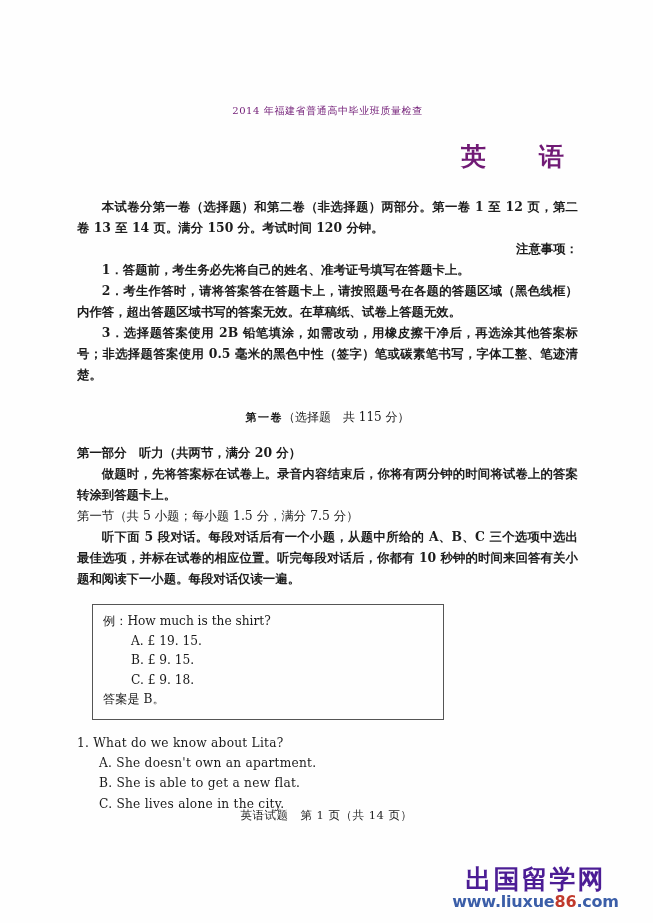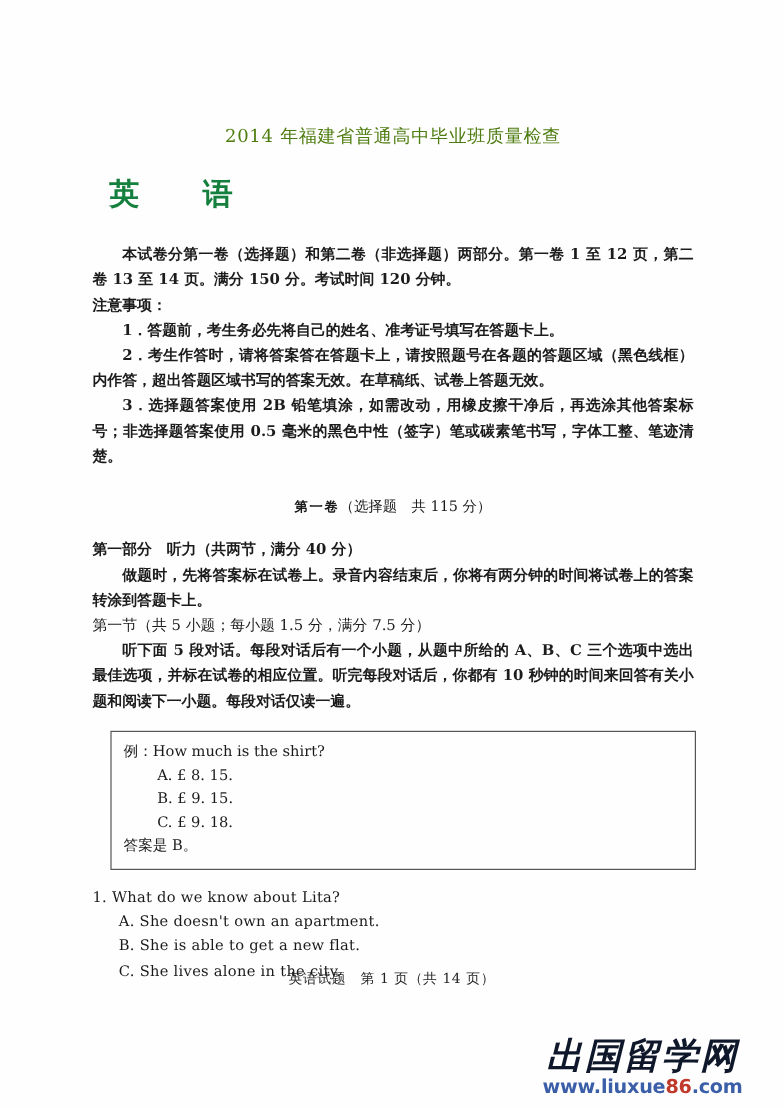--- a/index.html
+++ b/index.html
@@ -30,53 +30,54 @@
   .content {
     position: absolute;
     left: 77px;
     top: 0;
     width: 501px;
   }
 
   
   .doc-title {
     text-align: center;
-    font-size: 15px;
+    font-size: 10px;
     letter-spacing: 0.6px;
     margin-top: 104px;
-    color: #4d7c0f;
+    color: #701a75;
     font-family: "DejaVu Serif", "Liberation Serif", serif;
   }
   .subject-title {
-    text-align: left;
+    text-align: right;
     font-size: 25px;
     font-weight: bold;
     letter-spacing: 14px;
     margin-top: 22px;
-    color: #15803d;
+    color: #701a75;
     text-indent: 14px;
   }
 
   
   .para {
     font-size: 12.4px;
     line-height: 21px;
     text-align: justify;
     text-justify: inter-ideograph;
     margin: 0;
     color: #1c1c1c;
   }
   .para.indent { text-indent: 2em; font-weight: bold; }
   .block-gap-lg { margin-top: 23px; }
 
   .notice-label {
     font-size: 12.4px;
     font-weight: bold;
     line-height: 21px;
     margin: 0;
+    text-align: right;
   }
 
   
   .section-head {
     text-align: center;
     margin-top: 22px;
     font-size: 12.6px;
     line-height: 20px;
   }
   .section-head .big {
@@ -98,21 +99,21 @@
   .sub-head {
     font-size: 12.4px;
     line-height: 21px;
     margin: 0;
   }
 
   
   .example-box {
     margin-top: 15px;
     margin-left: 15px;
-    width: 488px;
+    width: 352px;
     border: 1px solid #555;
     padding: 7px 0 9px 0;
     box-sizing: border-box;
   }
   .example-line {
     font-size: 12.2px;
     line-height: 19.5px;
     padding-left: 10px;
     margin: 0;
     font-family: "DejaVu Serif", "Liberation Serif", serif;
@@ -153,26 +154,25 @@
   
   .watermark {
     position: absolute;
     right: 10px;
     top: 866px;
     width: 215px;
     text-align: center;
     line-height: 1;
   }
   .wm-cn {
-    font-size: 30px;
+    font-size: 26px;
     font-weight: bold;
     letter-spacing: 2px;
-    color: #0f172a;
+    color: #4c1d95;
     font-family: "DejaVu Sans", "Liberation Sans", sans-serif;
-    font-style: italic;
   }
   .wm-url {
     margin-top: 2px;
     font-size: 16px;
     font-weight: bold;
     color: #3b5ea8;
     letter-spacing: -0.2px;
     font-family: "DejaVu Sans", "Liberation Sans", sans-serif;
   }
   .wm-url .accent { color: #c0392b; }
@@ -192,29 +192,29 @@
     <p class="notice-label">注意事项：</p>
 
     <p class="para indent">1．答题前，考生务必先将自己的姓名、准考证号填写在答题卡上。</p>
     <p class="para indent">2．考生作答时，请将答案答在答题卡上，请按照题号在各题的答题区域（黑色线框）内作答，超出答题区域书写的答案无效。在草稿纸、试卷上答题无效。</p>
     <p class="para indent">3．选择题答案使用 2B 铅笔填涂，如需改动，用橡皮擦干净后，再选涂其他答案标号；非选择题答案使用 0.5 毫米的黑色中性（签字）笔或碳素笔书写，字体工整、笔迹清楚。</p>
 
     <div class="section-head">
       <span class="big">第一卷</span><span class="sub">（选择题　共 115 分）</span>
     </div>
 
-    <p class="part-head">第一部分　听力（共两节，满分 40 分）</p>
+    <p class="part-head">第一部分　听力（共两节，满分 20 分）</p>
     <p class="para indent">做题时，先将答案标在试卷上。录音内容结束后，你将有两分钟的时间将试卷上的答案转涂到答题卡上。</p>
 
     <p class="sub-head">第一节（共 5 小题；每小题 1.5 分，满分 7.5 分）</p>
     <p class="para indent">听下面 5 段对话。每段对话后有一个小题，从题中所给的 A、B、C 三个选项中选出最佳选项，并标在试卷的相应位置。听完每段对话后，你都有 10 秒钟的时间来回答有关小题和阅读下一小题。每段对话仅读一遍。</p>
 
     <div class="example-box">
       <p class="example-line">例：How much is the shirt?</p>
-      <p class="example-line opt">A. £ 8. 15.</p>
+      <p class="example-line opt">A. £ 19. 15.</p>
       <p class="example-line opt">B. £ 9. 15.</p>
       <p class="example-line opt">C. £ 9. 18.</p>
       <p class="example-line">答案是 B。</p>
     </div>
 
     <div class="q-wrap">
       <p class="q-stem">1. What do we know about Lita?</p>
       <p class="q-opt">A.  She doesn't own an apartment.</p>
       <p class="q-opt">B.  She is able to get a new flat.</p>
       <p class="q-opt">C.  She lives alone in the city.</p>

